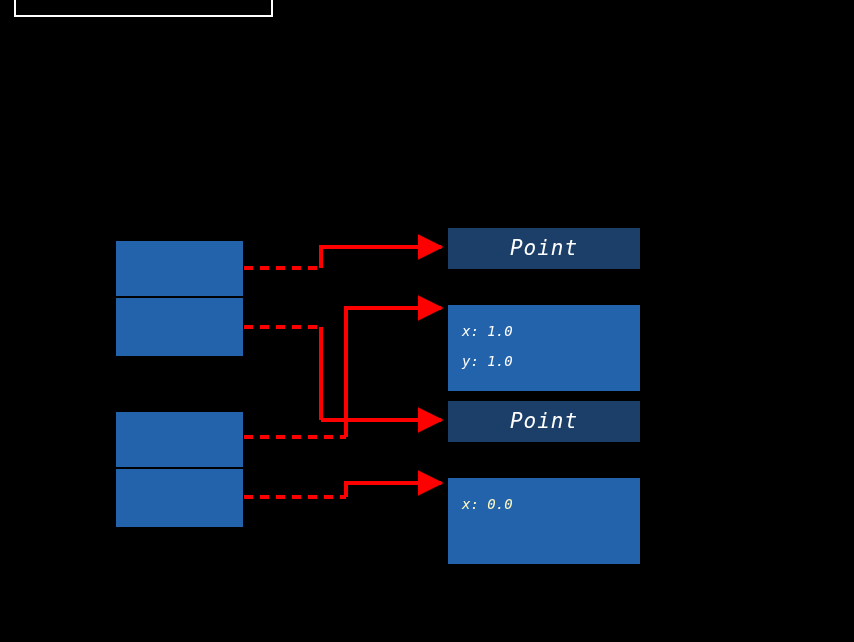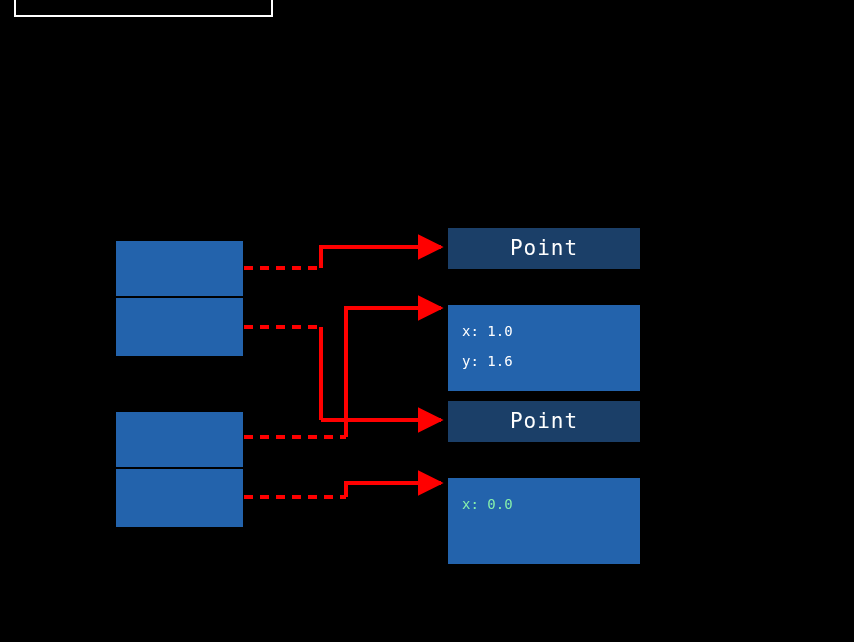--- a/index.html
+++ b/index.html
@@ -20,21 +20,21 @@
   }
 
   
   .slot{
     position:absolute;
     background:#2363ac;
     box-sizing:border-box;
   }
 
   
-  .card{position:absolute;box-sizing:border-box;}
+  .card{position:absolute;box-sizing:border-box;font-style:italic;}
   .card-header{
     background:#1b3f68;
     color:#ffffff;
     font-size:21px;
     line-height:41px;
     height:41px;
     text-align:center;
     letter-spacing:1px;
     box-sizing:border-box;
   }
@@ -63,27 +63,27 @@
 
   <div class="slot" style="left: 116px; top: 241px; width: 127px; height: 55px; background: rgb(35, 99, 172);"></div>
   <div class="slot" style="left: 116px; top: 298px; width: 127px; height: 58px; background: rgb(35, 99, 172);"></div>
   <div class="slot" style="left: 116px; top: 412px; width: 127px; height: 55px; background: rgb(35, 99, 172);"></div>
   <div class="slot" style="left: 116px; top: 469px; width: 127px; height: 58px; background: rgb(35, 99, 172);"></div>
 
   <div class="card" style="left: 448px; top: 228px; width: 192px;">
     <div class="card-header" style="height: 41px; line-height: 41px; background: rgb(27, 63, 104); color: rgb(255, 255, 255);">Point</div>
     <div class="card-body" style="height: 86px; background: rgb(35, 99, 172); color: rgb(255, 255, 255);">
       <div class="field">x: 1.0</div>
-      <div class="field">y: 1.6</div>
+      <div class="field">y: 1.0</div>
     </div>
   </div>
 
   <div class="card" style="left: 448px; top: 401px; width: 192px;">
     <div class="card-header" style="height: 41px; line-height: 41px; background: rgb(27, 63, 104); color: rgb(255, 255, 255);">Point</div>
-    <div class="card-body" style="height: 86px; background: rgb(35, 99, 172); color: #86efac;">
+    <div class="card-body" style="height: 86px; background: rgb(35, 99, 172); color: #fef9c3;">
       <div class="field">x: 0.0</div>
     </div>
   </div>
 
   <svg id="wires" viewBox="0 0 854 642" xmlns="http://www.w3.org/2000/svg">
       <defs>
         <marker id="ah" viewBox="0 0 10 10" refX="9" refY="5" markerWidth="6.5" markerHeight="6.5" orient="auto-start-reverse">
           <path d="M 0 0 L 10 5 L 0 10 z" fill="#ff0000"></path>
         </marker>
       </defs>

